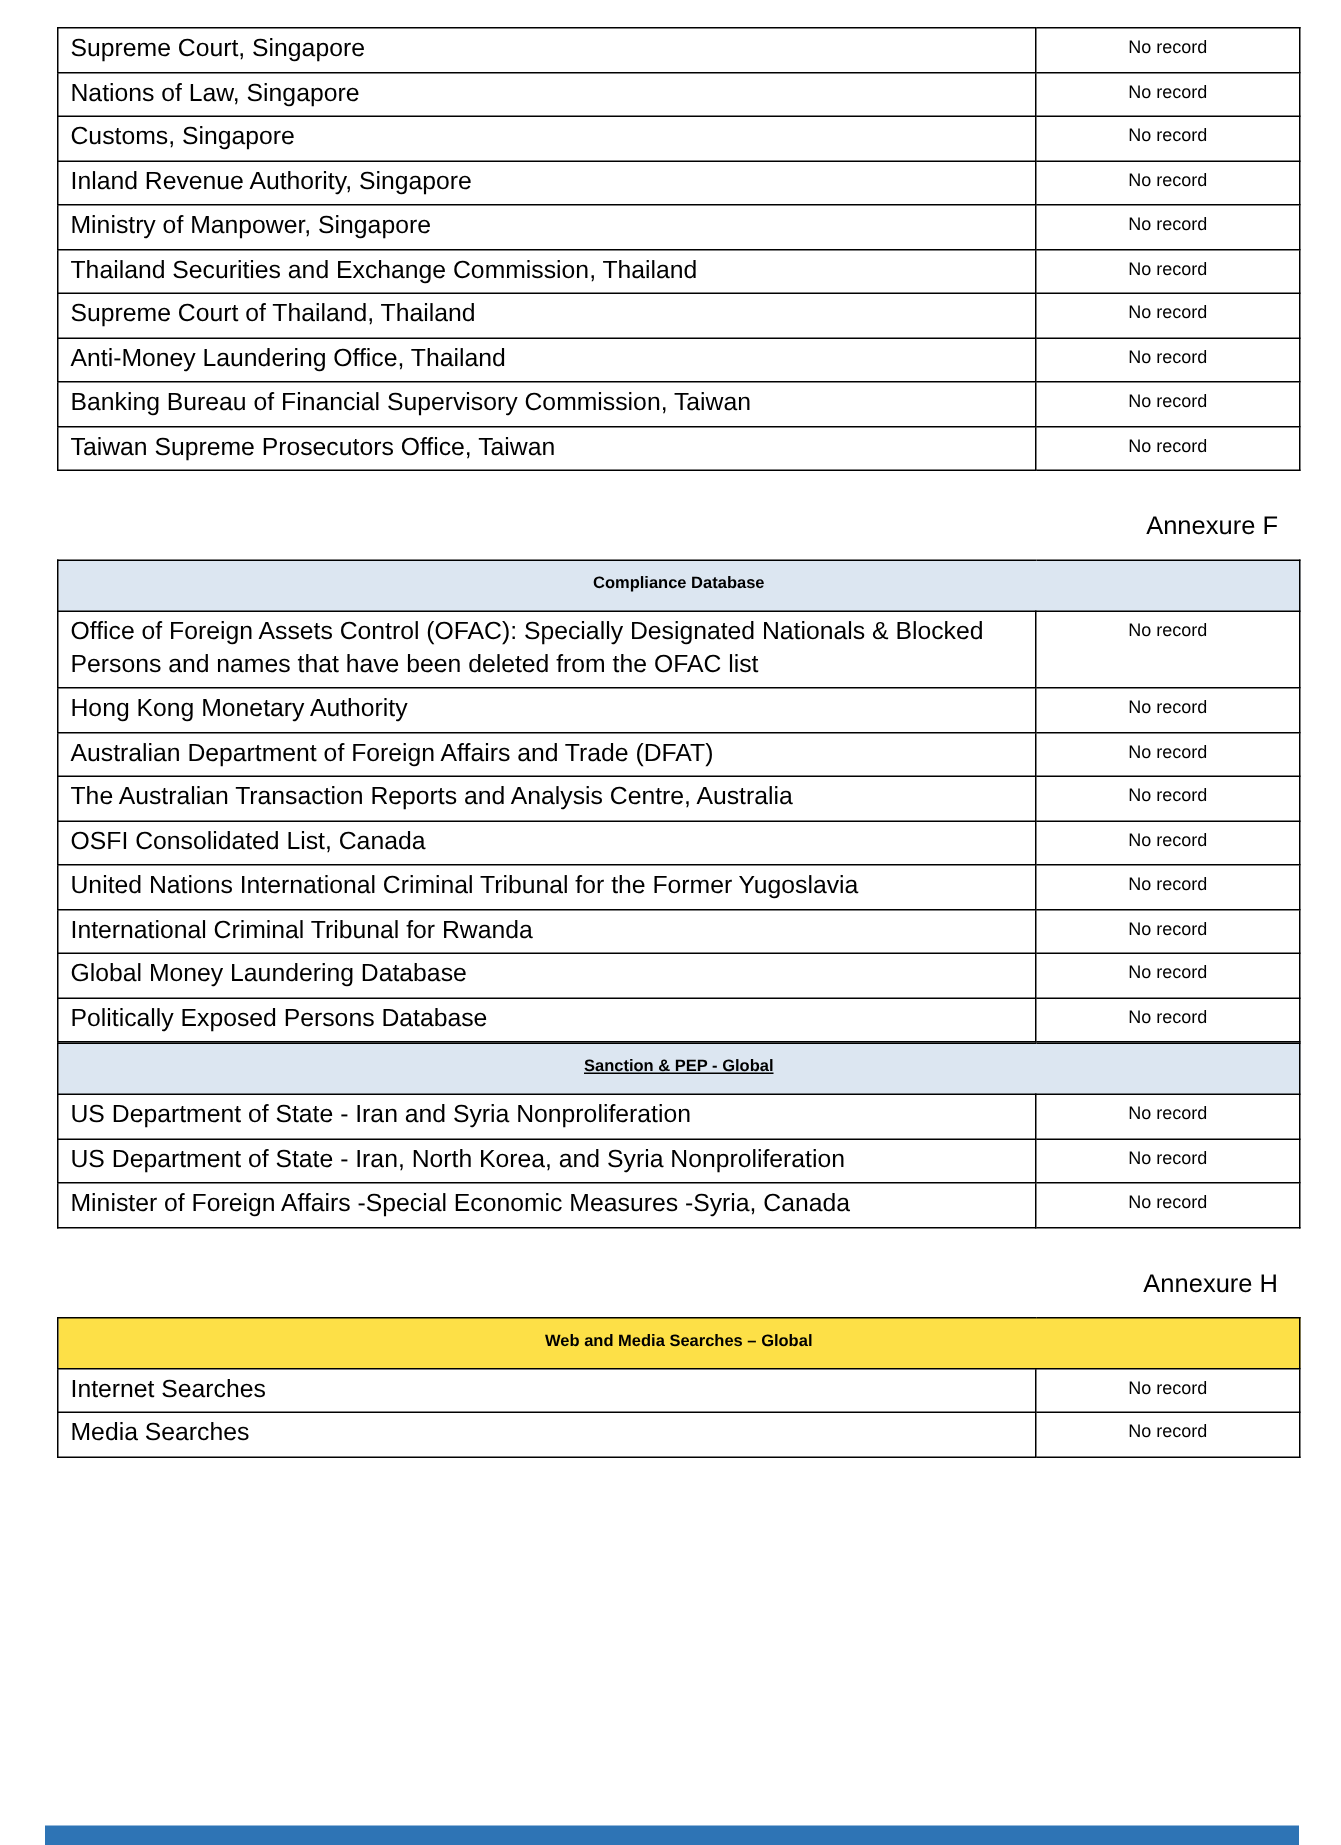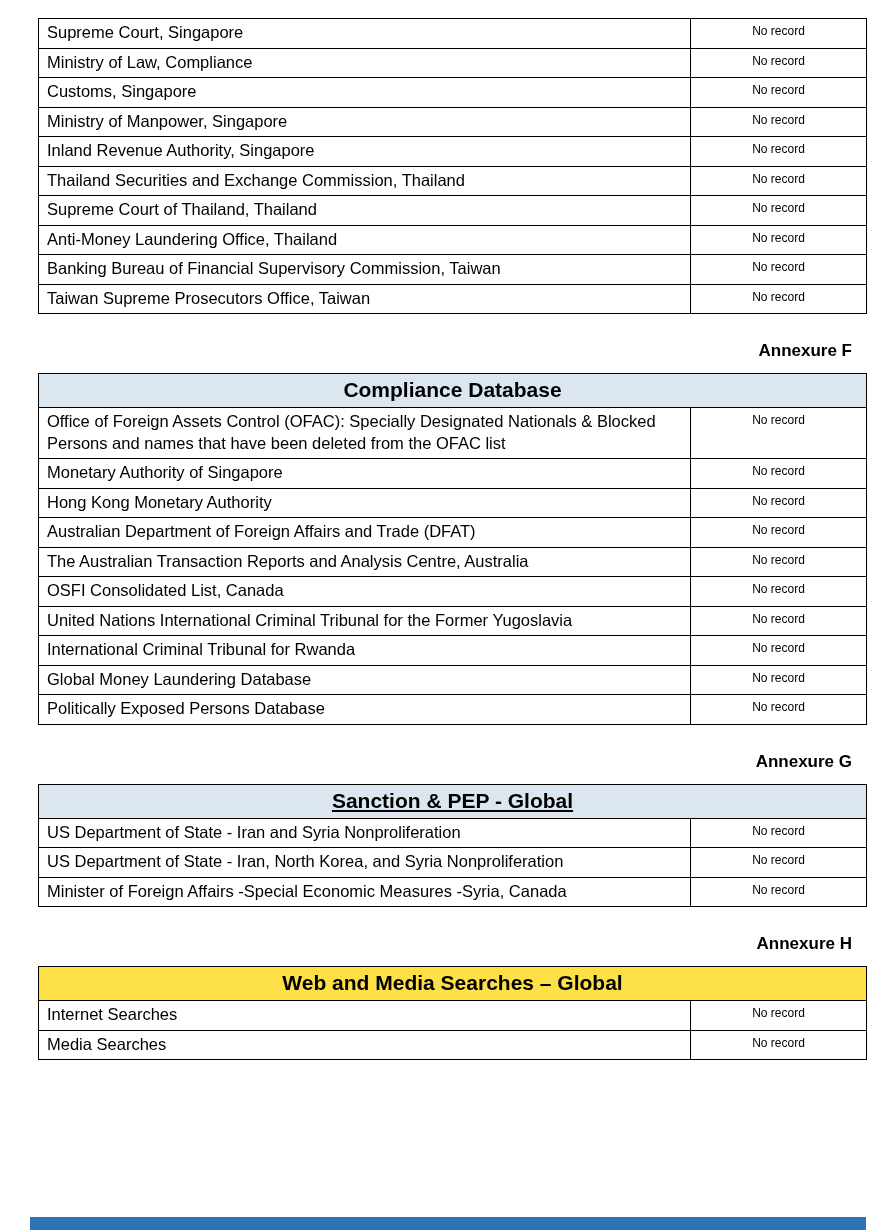--- a/index.html
+++ b/index.html
@@ -21,42 +21,42 @@
     table-layout: fixed;
   }
   table.results col.c-src { width: 652px; }
   table.results col.c-res { width: 176px; }
   table.results th, table.results td {
     border: 1px solid #000;
   }
   table.results thead th {
     background: #dce6f1;
     font-weight: bold;
-    font-size: 21px;
+    font-size: 11px;
     text-align: center;
     padding: 5px 4px 7px 4px;
     line-height: 21px;
   }
   td.src {
     font-size: 16.5px;
     line-height: 21.5px;
     padding: 3px 10px 4px 8px;
     vertical-align: top;
   }
   td.res {
     font-size: 12px;
     line-height: 21.5px;
     text-align: center;
     vertical-align: top;
     padding: 2px 4px 4px 4px;
   }
   .annexure {
     width: 828px;
     text-align: right;
-    font-weight: bold;
+    font-weight: normal;
     font-size: 17px;
     padding-right: 14px;
     margin: 27px 0 12px 0;
   }
   .footer-bar {
     position: absolute;
     left: 30px;
     bottom: 0;
     width: 836px;
     height: 13px;
@@ -72,33 +72,33 @@
       <colgroup>
           <col class="c-src">
           <col class="c-res">
         </colgroup>
       <tbody>
           <tr>
             <td class="src">Supreme Court, Singapore</td>
             <td class="res">No record</td>
           </tr>
           <tr>
-            <td class="src">Ministry of Law, Compliance</td>
+            <td class="src">Nations of Law, Singapore</td>
             <td class="res">No record</td>
           </tr>
           <tr>
             <td class="src">Customs, Singapore</td>
             <td class="res">No record</td>
           </tr>
           <tr>
+            <td class="src">Inland Revenue Authority, Singapore</td>
+            <td class="res">No record</td>
+          </tr>
+          <tr>
             <td class="src">Ministry of Manpower, Singapore</td>
-            <td class="res">No record</td>
-          </tr>
-          <tr>
-            <td class="src">Inland Revenue Authority, Singapore</td>
             <td class="res">No record</td>
           </tr>
           <tr>
             <td class="src">Thailand Securities and Exchange Commission, Thailand</td>
             <td class="res">No record</td>
           </tr>
           <tr>
             <td class="src">Supreme Court of Thailand, Thailand</td>
             <td class="res">No record</td>
           </tr>
@@ -129,24 +129,20 @@
         <tr>
           <th colspan="2" style="background: rgb(220, 230, 241);">Compliance Database</th>
         </tr>
       </thead>
       <tbody>
           <tr>
             <td class="src">Office of Foreign Assets Control (OFAC): Specially Designated Nationals &amp; Blocked Persons and names that have been deleted from the OFAC list</td>
             <td class="res">No record</td>
           </tr>
           <tr>
-            <td class="src">Monetary Authority of Singapore</td>
-            <td class="res">No record</td>
-          </tr>
-          <tr>
             <td class="src">Hong Kong Monetary Authority</td>
             <td class="res">No record</td>
           </tr>
           <tr>
             <td class="src">Australian Department of Foreign Affairs and Trade (DFAT)</td>
             <td class="res">No record</td>
           </tr>
           <tr>
             <td class="src">The Australian Transaction Reports and Analysis Centre, Australia</td>
             <td class="res">No record</td>
@@ -169,21 +165,20 @@
           </tr>
           <tr>
             <td class="src">Politically Exposed Persons Database</td>
             <td class="res">No record</td>
           </tr>
         </tbody>
     </table>
   </section>
 
   <section>
-    <div class="annexure">Annexure G</div>
     <table class="results">
       <colgroup>
           <col class="c-src">
           <col class="c-res">
         </colgroup>
       <thead>
         <tr>
           <th colspan="2" style="background: rgb(220, 230, 241); text-decoration: underline;">Sanction &amp; PEP - Global</th>
         </tr>
       </thead>

